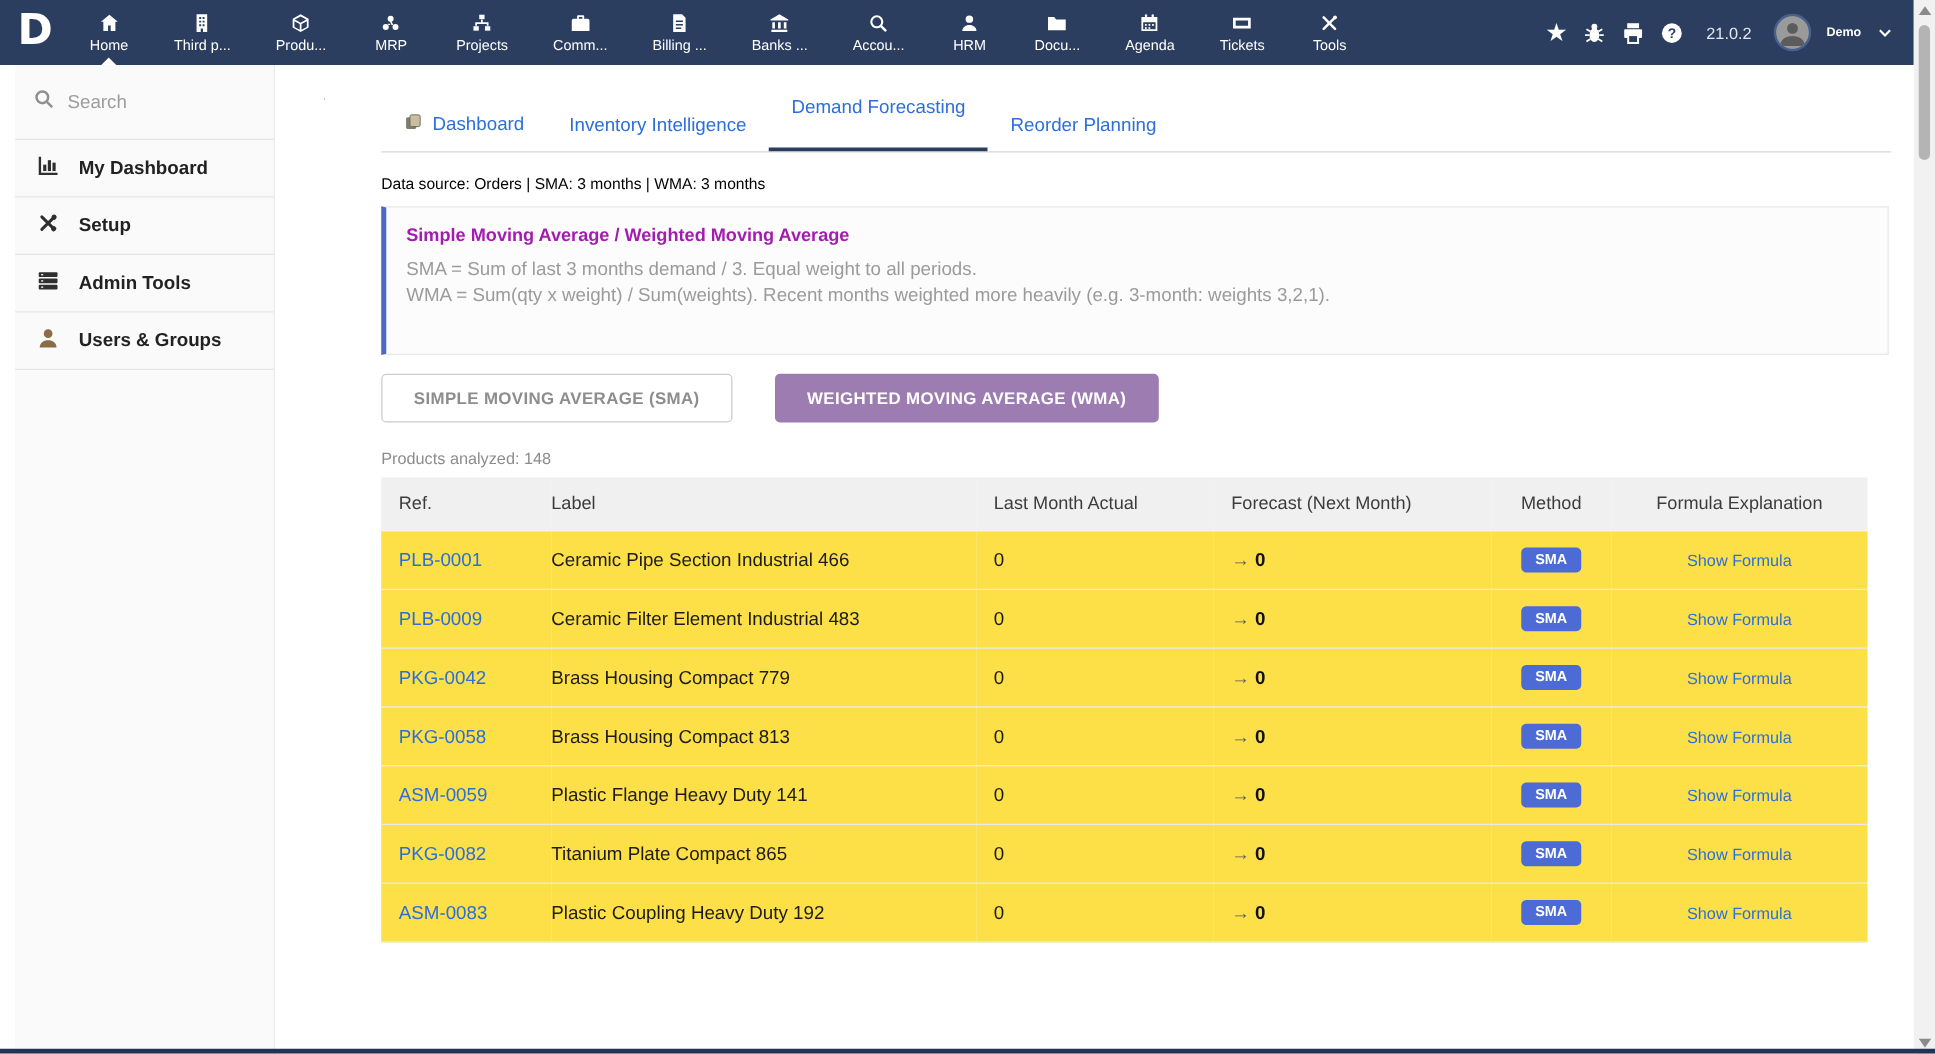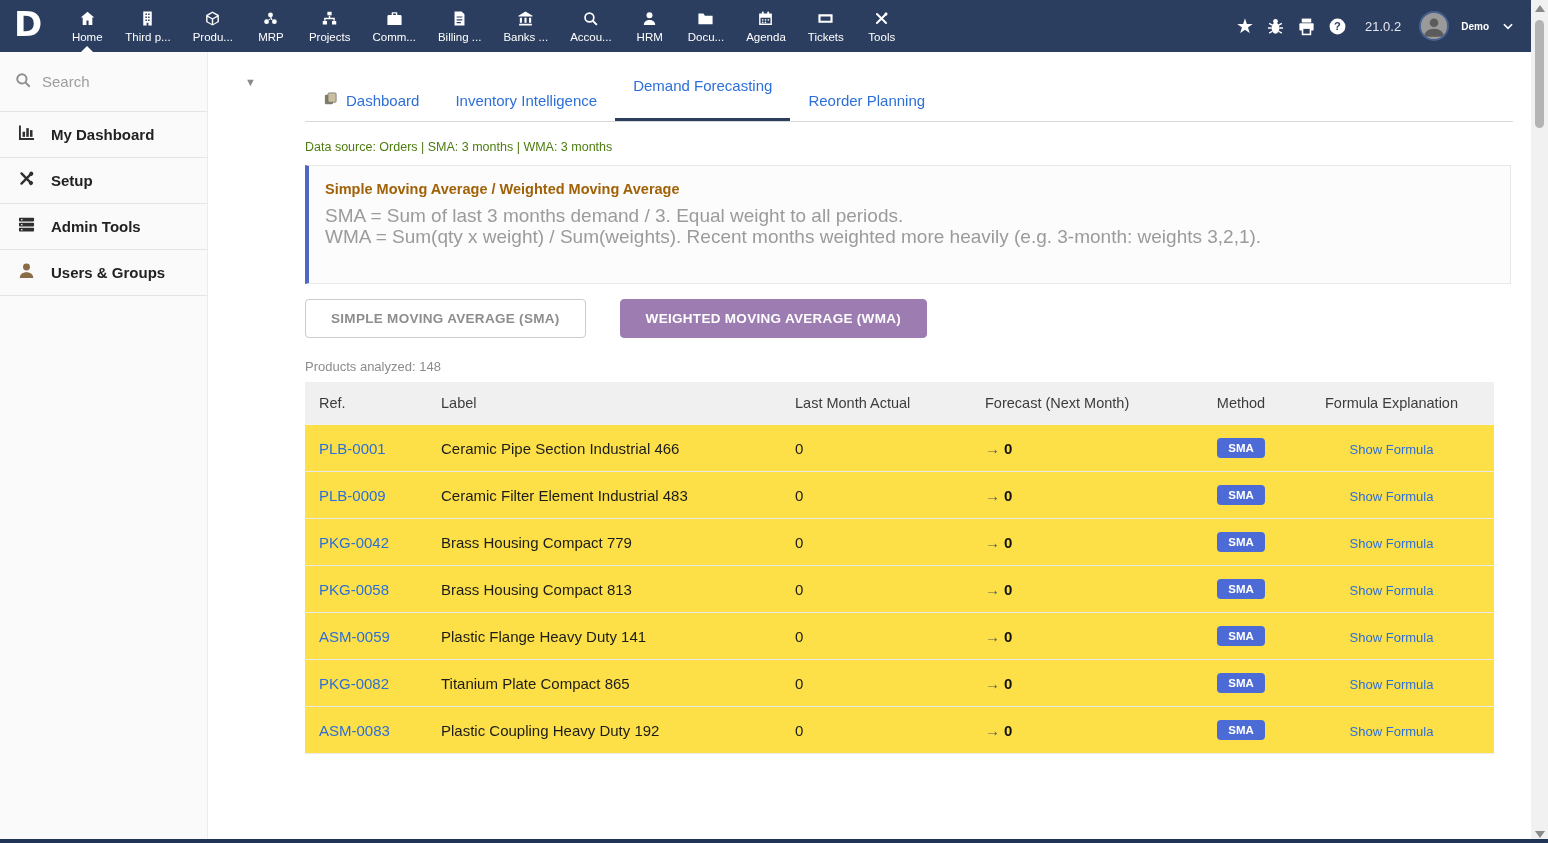--- a/index.html
+++ b/index.html
@@ -5,21 +5,21 @@
   * { margin:0; padding:0; box-sizing:border-box; }
   html,body { width:1548px; height:843px; overflow:hidden; background:#fff;
     font-family:"Liberation Sans", sans-serif; }
   .app { position:relative; width:1548px; height:843px; }
 
   
   .navbar { position:absolute; top:0; left:0; width:1531px; height:52px;
     background:#2c3e5f; display:flex; align-items:center; z-index:20; }
   .logo { color:#fff; font-size:34px; font-weight:bold; padding:0 18px 4px 14px;
     font-family:"DejaVu Sans", sans-serif; cursor:pointer; }
-  .nav-items { display:flex; height:52px; }
+  .nav-items { display:flex; height:52px;gap:14px; }
   .nav-item { position:relative; display:flex; flex-direction:column; align-items:center;
     justify-content:center; padding:0 11px; min-width:54px; cursor:pointer; text-decoration:none; }
   .nav-item svg { width:17px; height:17px; display:block; }
   .nav-item .nlabel { color:#fff; font-size:11.5px; margin-top:4px; white-space:nowrap; }
   .nav-item.active::after { content:""; position:absolute; bottom:0; left:50%;
     transform:translateX(-50%); border-left:6px solid transparent;
     border-right:6px solid transparent; border-bottom:6px solid #fff; }
   .nav-right { margin-left:auto; display:flex; align-items:center; gap:12px; padding-right:16px; }
   .nav-right .star { color:#fff; font-size:20px; cursor:pointer; }
   .nav-right svg { display:block; }
@@ -33,21 +33,21 @@
   .vscroll .arrow-up { position:absolute; top:5px; left:4px; width:0; height:0;
     border-left:5px solid transparent; border-right:5px solid transparent;
     border-bottom:7px solid #8a8a8a; cursor:pointer; }
   .vscroll .arrow-down { position:absolute; bottom:5px; left:4px; width:0; height:0;
     border-left:5px solid transparent; border-right:5px solid transparent;
     border-top:7px solid #8a8a8a; cursor:pointer; }
   .vscroll .thumb { position:absolute; top:20px; left:4px; width:9px; height:108px;
     background:#b4b4b4; border-radius:6px; cursor:pointer; }
 
   
-  .sidebar { position:absolute; top:52px; left:0; width:208px; height:791px;
+  .sidebar { position:absolute; top:52px; left:12px; width:208px; height:791px;
     background:#fafafa; border-right:1px solid #ececec; }
   .search-row { display:flex; align-items:center; height:60px; padding:0 14px 0 14px;
     border-bottom:1px solid #e5e5e5; }
   .search-row svg { flex:none; }
   .search-input { flex:1; border:none; outline:none; background:transparent;
     font-size:15px; color:#444; margin-left:10px; font-family:inherit; }
   .search-input::placeholder { color:#9d9d9d; }
   .search-caret { color:#8a8a8a; font-size:11px; cursor:pointer; padding:4px; }
   .side-item { display:flex; align-items:center; height:46px; padding-left:17px;
     border-bottom:1px solid #e5e5e5; cursor:pointer; }
@@ -57,26 +57,26 @@
   
   .content { position:absolute; top:52px; left:260px; width:1271px; height:797px;
     background:#fff; padding:33px 18px 0 45px; overflow:hidden; }
 
   .tabs { display:flex; align-items:flex-end; border-bottom:1px solid #d8d8d8; height:37px; }
   .tab { display:flex; align-items:center; gap:8px; padding:0 18px 12px 18px;
     font-size:15px; color:#2d6fd9; cursor:pointer; text-decoration:none; white-space:nowrap; }
   .tab.active { border-bottom:3px solid #2c3e5f; padding-bottom:24px; }
   .tab svg { width:15px; height:15px; }
 
-  .datasource { margin-top:18px; font-size:12.5px; color:#4d7c0f; }
+  .datasource { margin-top:18px; font-size:12.5px; color:#000000; }
 
   .info-box { margin-top:11px; margin-right:2px; background:#fcfcfd;
     border:1px solid #e8e8e8; border-left:4px solid #4f68c4; padding:15px 20px 36px 16px; }
-  .info-box .ib-title { font-size:14.5px; font-weight:bold; color:#a16207; margin-bottom:8px; }
-  .info-box .ib-line { font-size:19px; color:#9b9b9b; line-height:21px; }
+  .info-box .ib-title { font-size:14.5px; font-weight:bold; color:#a21caf; margin-bottom:8px; }
+  .info-box .ib-line { font-size:15px; color:#9b9b9b; line-height:21px; }
 
   .btn-row { margin-top:15px; display:flex; gap:34px; }
   .btn { font-family:inherit; font-size:13.5px; font-weight:bold; letter-spacing:.3px;
     border-radius:4px; padding:11px 25px; cursor:pointer; }
   .btn-outline { background:#fff; border:1px solid #ccc; color:#8d8d8d; }
   .btn-purple { background:#9d7cb2; border:1px solid #9d7cb2; color:#fff; }
 
   .products { margin-top:21px; font-size:13px; color:#8c8c8c; }
 
   table.fc { margin-top:8px; border-collapse:collapse; width:1189px; table-layout:fixed; }

